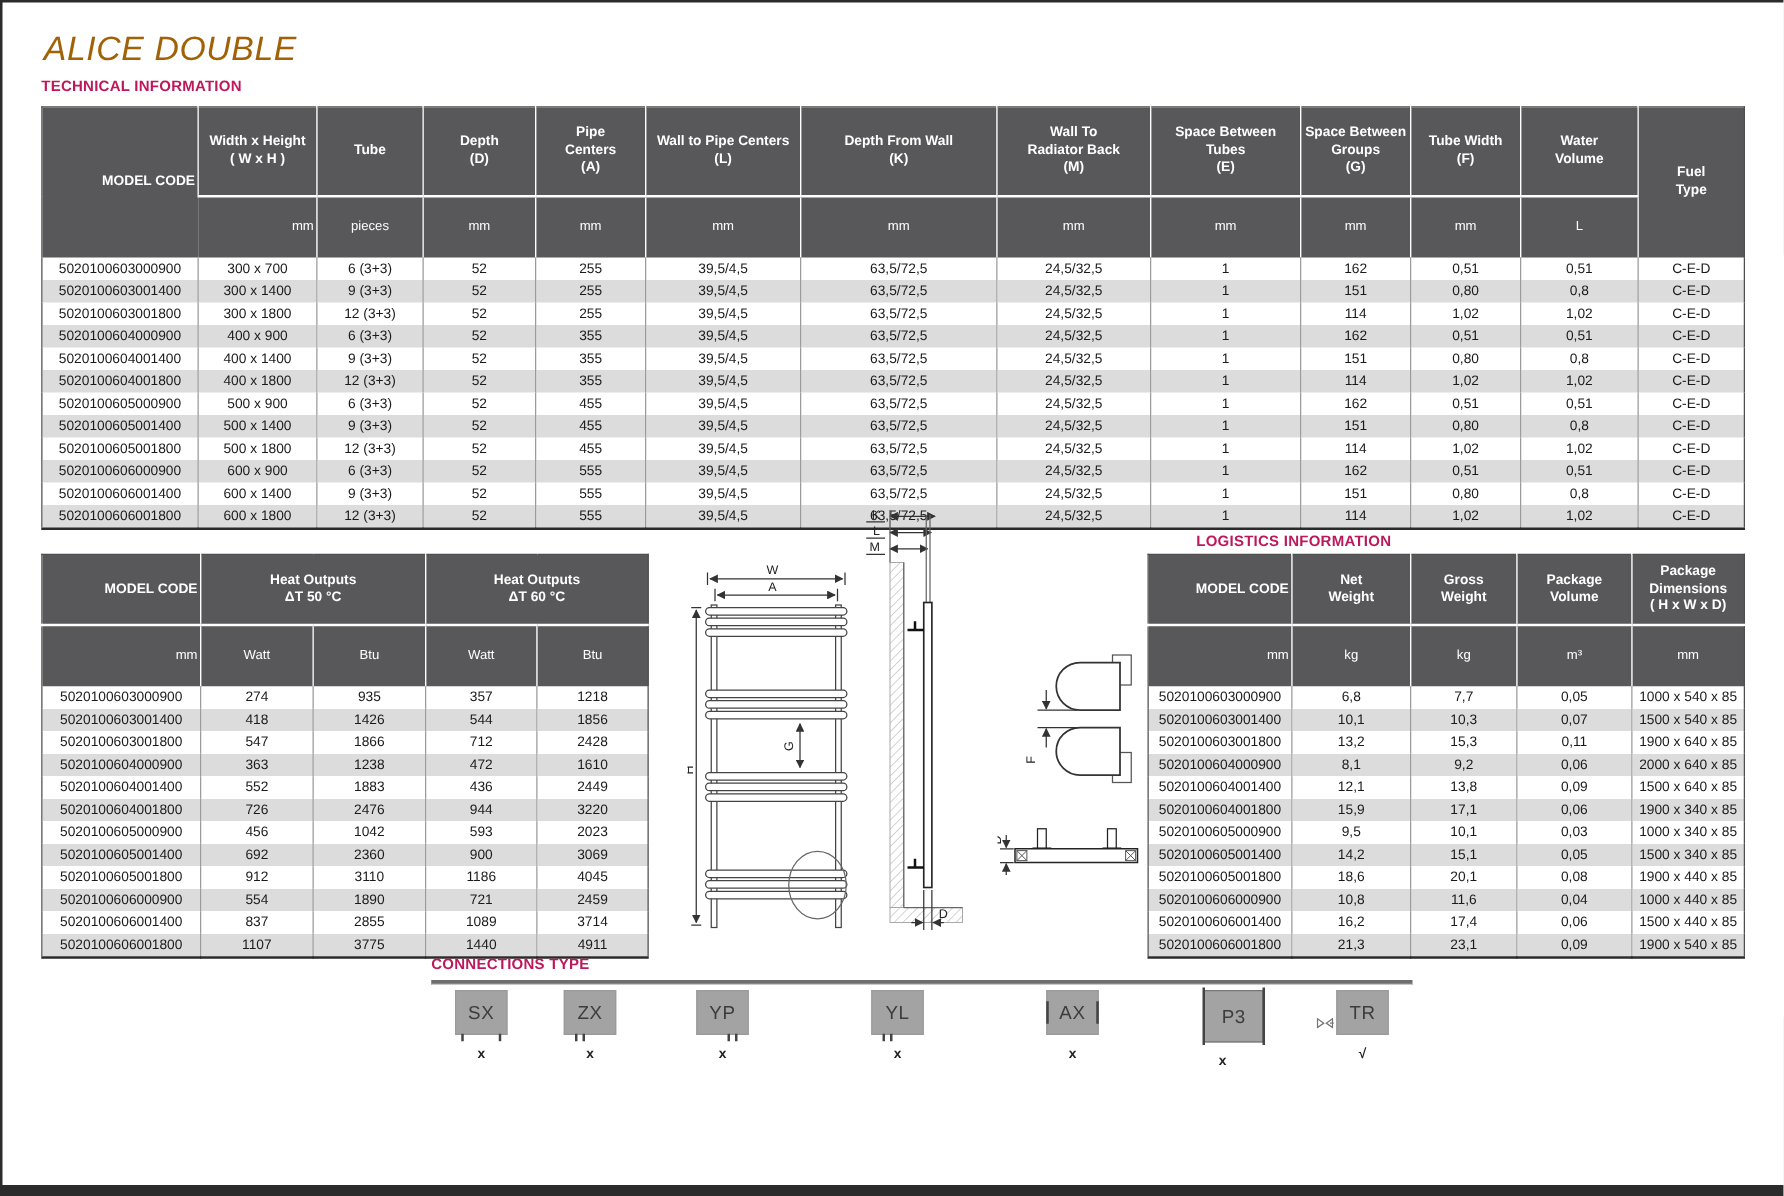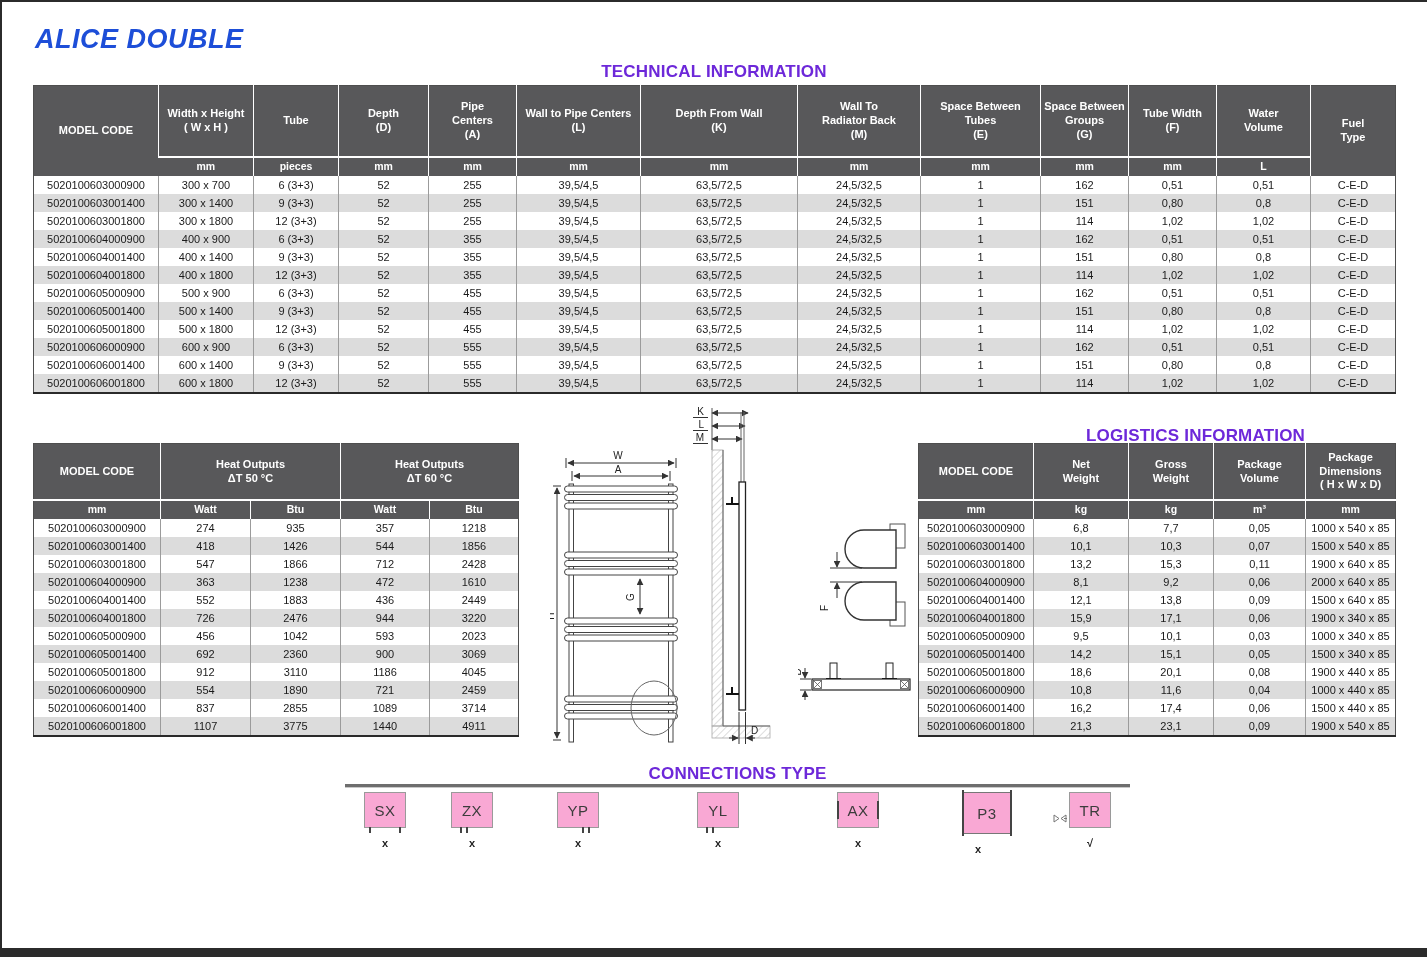--- a/index.html
+++ b/index.html
@@ -7,64 +7,64 @@
     position:relative;width:1427px;height:957px;background:#ffffff;
     font-family:"Liberation Sans",sans-serif;color:#1a1a1a;overflow:hidden;
     margin:0 auto;
   }
   .edge-top{position:absolute;top:0;left:0;width:100%;height:2px;background:#2b2b2b;}
   .edge-left{position:absolute;top:0;left:0;width:2px;height:100%;background:#2b2b2b;}
   .edge-bottom{position:absolute;bottom:0;left:0;width:100%;height:9px;background:#2b2b2b;}
 
   .doc-title{
     position:absolute;left:35px;top:24px;margin:0;
-    font-size:27px;font-weight:bold;font-style:italic;letter-spacing:.5px;color:#1d4ed8;
+    font-size:27px;font-weight:normal;font-style:italic;letter-spacing:.5px;color:#a16207;
   }
   .section-title{
-    position:absolute;margin:0;text-align:center;
-    font-size:17px;font-weight:bold;color:#6d28d9;letter-spacing:.2px;
+    position:absolute;margin:0;
+    font-size:12px;font-weight:bold;color:#be185d;letter-spacing:.2px;
   }
   #tech-title{left:33px;top:62px;width:1362px;}
   #heat-title{left:33px;top:426px;width:485px;}
   #log-title {left:957px;top:426px;width:477px;}
   #conn-title{left:345px;top:764px;width:785px;}
   .conn-rule{position:absolute;left:345px;top:784px;width:785px;height:3px;background:#6e6e6e;border-bottom:1px solid #c9c9c9;}
 
   table.data{
     position:absolute;border-collapse:collapse;table-layout:fixed;
     border:1px solid #4e4e4e;border-bottom:2px solid #2a2a2a;
   }
   #tech-table{left:33px;top:85px;width:1362px;}
   #heat-table{left:33px;top:443px;width:485px;}
   #log-table {left:918px;top:443px;width:477px;}
 
   table.data th{
     background:#58585a;color:#fff;font-weight:bold;font-size:11px;line-height:1.25;
     text-align:center;vertical-align:middle;white-space:pre-line;
     border-left:1px solid #ffffff;padding:1px 2px;
   }
-  table.data th:first-child{border-left:none;}
+  table.data th:first-child{border-left:none;text-align:right;}
   table.data tr.units th{
-    font-weight:bold;font-size:10.5px;border-top:2px solid #ffffff;height:16px;padding:1px 2px;
+    font-weight:normal;font-size:10.5px;border-top:2px solid #ffffff;height:16px;padding:16px 2px;
   }
   #tech-table thead tr.main th{height:68px;}
   #tech-table tr.units th{height:16px;}
   #heat-table thead tr.main th,#log-table thead tr.main th{height:53px;}
   table.data th.span2{border-top:none;}
   table.data td{
     font-size:11px;height:18px;text-align:center;vertical-align:middle;
     border-left:1px solid #9b9b9b;padding:0 2px;white-space:nowrap;overflow:hidden;
   }
   table.data td:first-child{border-left:none;}
   table.data tbody tr:nth-child(even){background:#dcdcdc;}
 
   
   .conn-item{position:absolute;top:792px;width:56px;text-align:center;}
   .conn-box{
-    position:relative;margin:0 auto;width:40px;height:34px;background:#f9a8d4;
+    position:relative;margin:0 auto;width:40px;height:34px;background:#a3a3a3;
     border:1px solid #9a9a9a;display:flex;align-items:center;justify-content:center;
     font-size:15px;color:#3c3c3c;letter-spacing:.5px;
   }
   .conn-box.big{width:46px;height:40px;border-color:#777;margin-left:13px;}
   .stub{position:absolute;width:2px;height:6px;background:#444;top:100%;}
   .v-sx .s1{left:4px;} .v-sx .s2{right:4px;}
   .v-zx .s1{left:8px;} .v-zx .s2{left:14px;}
   .v-yp .s1{right:8px;} .v-yp .s2{right:14px;}
   .v-yl .s1{left:8px;} .v-yl .s2{left:14px;}
   .v-ax .s1{left:-1px;top:8px;height:18px;} .v-ax .s2{right:-1px;top:8px;height:18px;}

